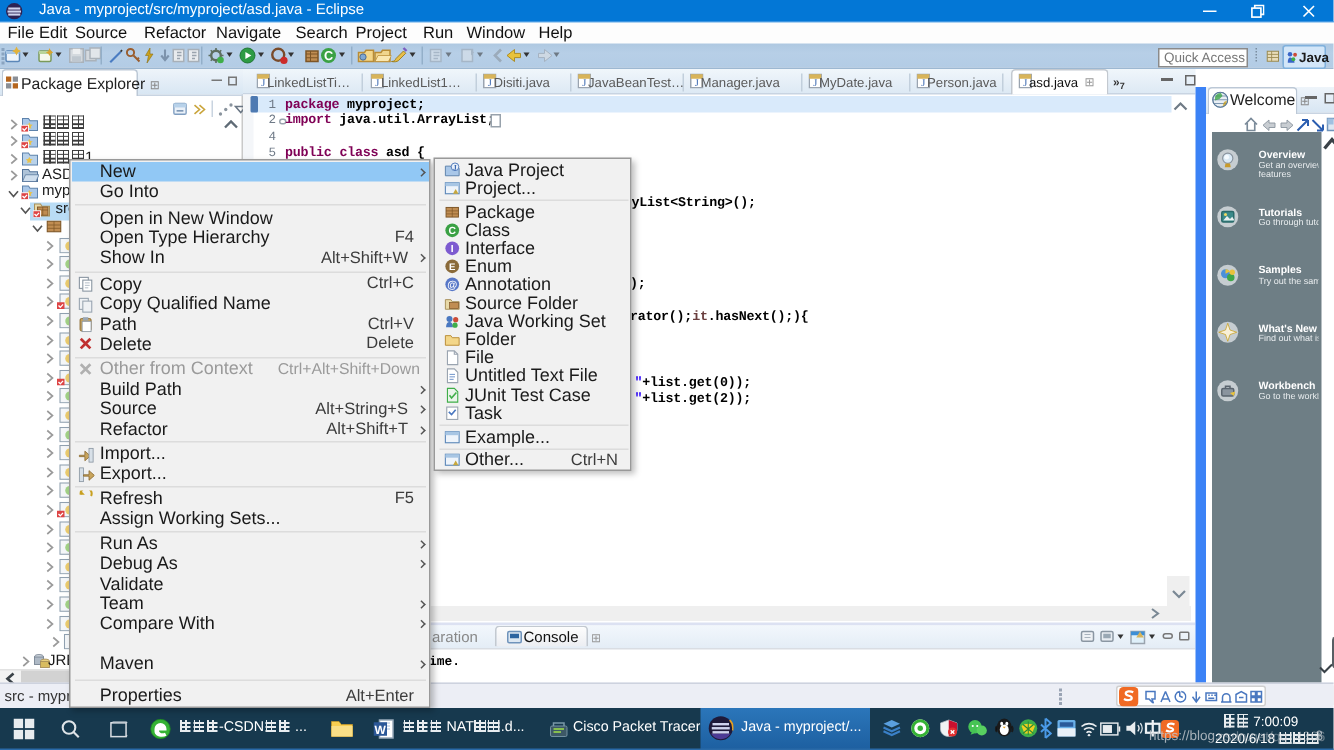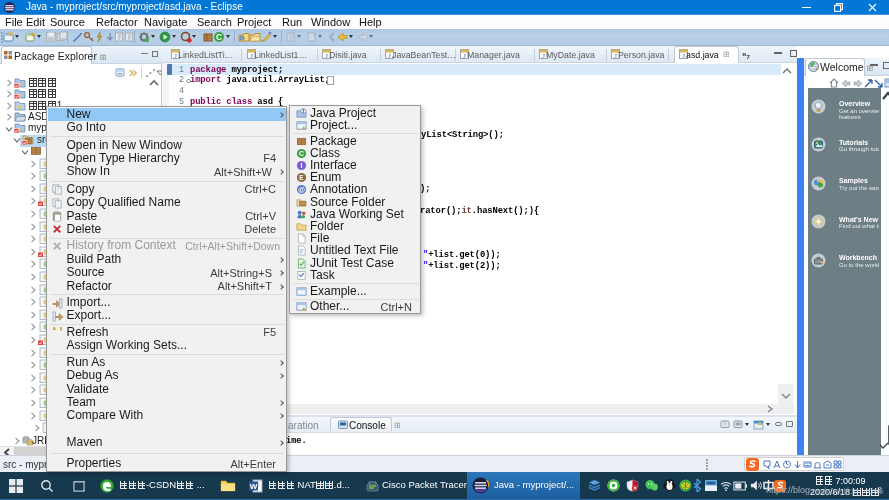--- a/index.html
+++ b/index.html
@@ -198,20 +198,37 @@
       </svg>
     <svg class="ticon" style="left:337px" viewBox="0 0 12 12">
         <path d="M6 2v2.6h4v2.8H6V10L1 6z" fill="#e8c23c" stroke="#a8861a" stroke-width=".6"></path>
       </svg>
     <div class="tarr" style="left:349px"></div>
     <svg class="ticon" style="left:357px;opacity:.7" viewBox="0 0 12 12">
         <path d="M6 2v2.6H2v2.8h4V10l5-4z" fill="#d8dde2" stroke="#98a2ac" stroke-width=".6"></path>
       </svg>
     <div class="tarr" style="left:369px;opacity:.55"></div>
   </div>
+  <div class="abs" id="persp">
+    <div class="qa">Quick Access</div>
+    <div class="abs" style="left:837px;top:3px;width:1.2px;height:1.2px;background:#7a8da0;box-shadow:0 2px #7a8da0,0 4px #7a8da0,0 6px #7a8da0,0 8px #7a8da0;"></div>
+    <svg class="abs" style="left:844px;top:3px" width="10" height="11" viewBox="0 0 12 12">
+        <rect x="1" y="2" width="9" height="8" fill="#e8dcb8" stroke="#9a8a50" stroke-width=".8"></rect>
+        <path d="M1 4.5h9M1 7h9M4.5 2v8" stroke="#9a8a50" stroke-width=".7"></path>
+      </svg>
+    <div class="tsep" style="left:855px"></div>
+    <div class="abs" style="left:855px;top:0.5px;width:29px;height:16px;background:#d3e6f8;border:1px solid #7fb0dc;border-radius:2px;"></div>
+    <svg class="abs" style="left:857px;top:4px" width="9" height="10" viewBox="0 0 12 12">
+        <circle cx="4" cy="3.5" r="2" fill="#3a66c8"></circle>
+        <path d="M2 11c0-3 1-4.5 2-4.5S8 8 8 11z" fill="#3a66c8"></path>
+        <circle cx="8.5" cy="4" r="1.7" fill="#cc4b37"></circle>
+        <circle cx="7" cy="8" r="1.7" fill="#3fae49"></circle>
+      </svg>
+    <div class="abs" style="left:866px;top:3.5px;font-size:9px;font-weight:bold;color:#1a1a1a;">Java</div>
+  </div>
   <div class="abs" id="pkg">
 
     <svg class="abs" style="left:115px;top:22px" width="10" height="10" viewBox="0 0 11 11">
         <rect x="1" y="1" width="9" height="8" rx="1" fill="#eaf1f9" stroke="#7f9dc0"></rect>
         <rect x="1" y="1" width="9" height="3" fill="#b8d2ea"></rect>
         <path d="M3 6.5h5" stroke="#5a7ba0" stroke-width="1"></path>
       </svg>
     <svg class="abs" style="left:128px;top:22px" width="10" height="10" viewBox="0 0 12 11">
         <path d="M2 2l4 3.5L2 9M6 2l4 3.5L6 9" stroke="#caa53c" stroke-width="1.3" fill="none"></path>
       </svg>
@@ -892,36 +909,36 @@
           <rect x="3.5" y="3" width="6.5" height="8" fill="#eef1f4" stroke="#9aa6b2" stroke-width=".8"></rect>
         </svg>
         <span class="txt">Copy Qualified Name</span>
       </div>
     <div class="mi" style="top:103.05px">
         <svg class="mic" viewBox="0 0 12 12">
           <rect x="1.5" y="1.5" width="8" height="9" rx="1" fill="#c8a45c" stroke="#8a6a30" stroke-width=".7"></rect>
           <rect x="3.5" y=".5" width="4" height="2.5" fill="#9aa6b2"></rect>
           <rect x="3" y="3.5" width="6.5" height="7.5" fill="#fff" stroke="#8a96a2" stroke-width=".6"></rect>
         </svg>
-        <span class="txt">Paste</span>
+        <span class="txt">Path</span>
         <span class="sc" style="right:10px">Ctrl+V</span>
       </div>
     <div class="mi" style="top:116.40px">
         <svg class="mic" viewBox="0 0 12 12">
           <path d="M2 2l7 7M9 2L2 9" stroke="#c03030" stroke-width="2"></path>
         </svg>
         <span class="txt">Delete</span>
         <span class="sc" style="right:10px">Delete</span>
       </div>
     <div class="msep" style="top:130.75px"></div>
     <div class="mi dis" style="top:132.95px">
         <svg class="mic" viewBox="0 0 12 12">
           <path d="M2 2l7 7M9 2L2 9" stroke="#b0b0b0" stroke-width="2"></path>
         </svg>
-        <span class="txt">History from Context</span>
+        <span class="txt">Other from Context</span>
         <span class="sc" style="right:6px;font-size:10.5px;">Ctrl+Alt+Shift+Down</span>
       </div>
     <div class="mi" style="top:146.30px">
         <span class="txt">Build Path</span>
         <span class="sub"></span>
       </div>
     <div class="mi" style="top:159.65px">
         <span class="txt">Source</span>
         <span class="sc" style="right:14px">Alt+String+S</span>
         <span class="sub"></span>

